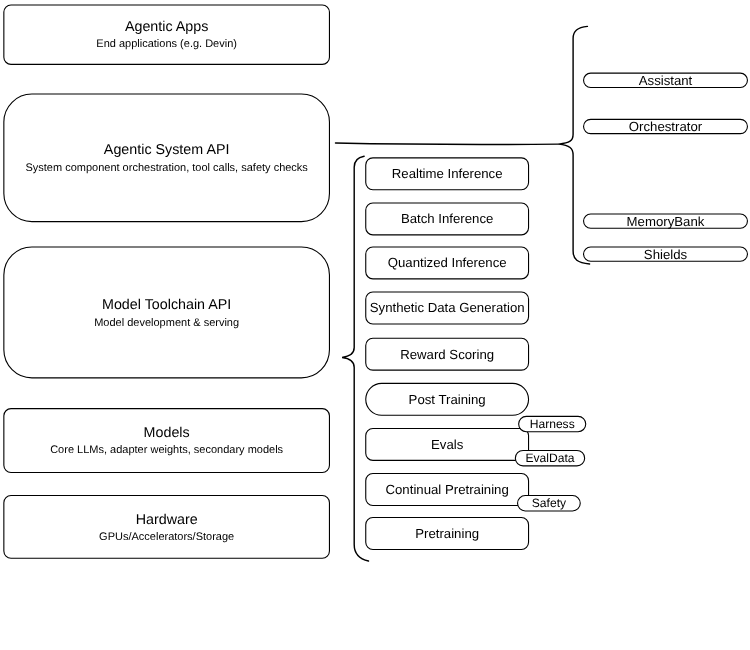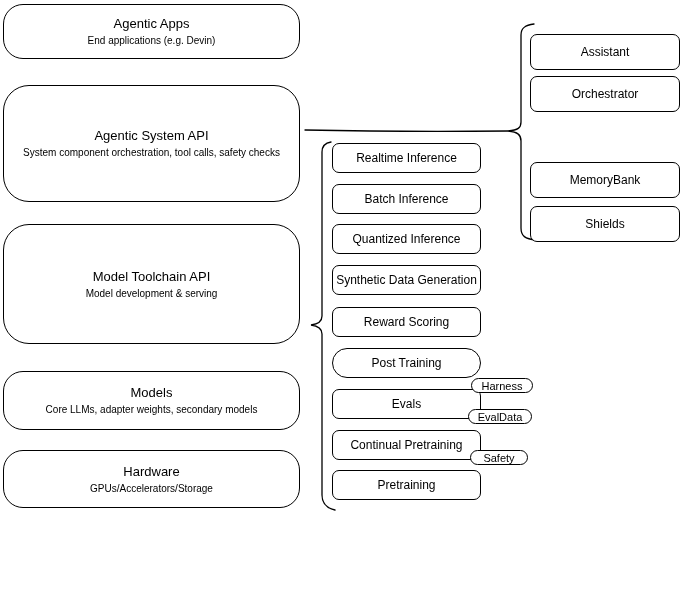--- a/index.html
+++ b/index.html
@@ -31,21 +31,21 @@
     border: 1.3px solid #000000;
     display: flex;
     flex-direction: column;
     align-items: center;
     justify-content: center;
     text-align: center;
   }
   .lbox {
     left: 3px;
     width: 297px;
-    border-radius: 20px;
+    border-radius: 7px;
   }
   .lbox.bigr { border-radius: 26px; }
   .lbox .title {
     font-size: 13px;
     line-height: 16px;
   }
   .lbox .subtitle {
     font-size: 10px;
     line-height: 13px;
     margin-top: 2px;
@@ -54,24 +54,25 @@
     left: 332px;
     width: 149px;
     height: 30px;
     border-radius: 7px;
     font-size: 12px;
     line-height: 13px;
   }
   .rbox {
     left: 530px;
     width: 150px;
-    height: 36px;
+    height: 14px;
     border-radius: 7px;
     font-size: 12px;
     line-height: 13px;
+    margin-top: 32px;
   }
   .tag {
     position: absolute;
     box-sizing: border-box;
     background: #ffffff;
     border: 1.3px solid #000000;
     border-radius: 8px;
     height: 15px;
     display: flex;
     align-items: center;
@@ -161,17 +162,17 @@
 
   <div class="node rbox" style="top:34px;">
     <span>Assistant</span>
   </div>
   <div class="node rbox" style="top:76px;">
     <span>Orchestrator</span>
   </div>
   <div class="node rbox" style="top:162px;">
     <span>MemoryBank</span>
   </div>
-  <div class="node rbox" style="top:206px;">
+  <div class="node rbox" style="top:192px;">
     <span>Shields</span>
   </div>
 
 </div>
 
 </body></html>

